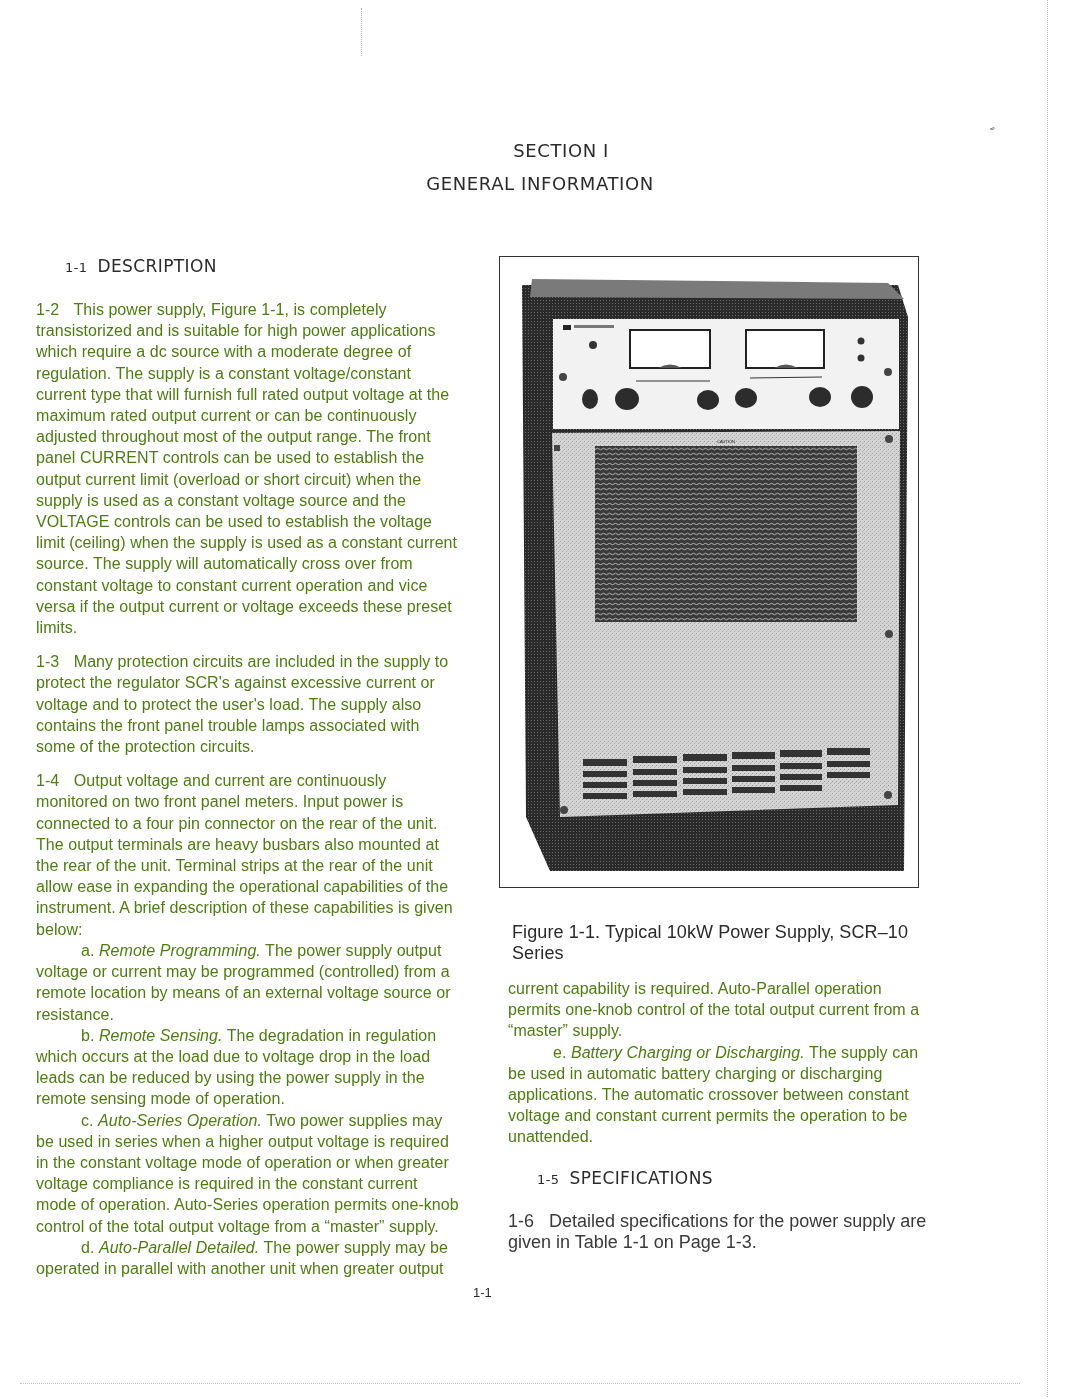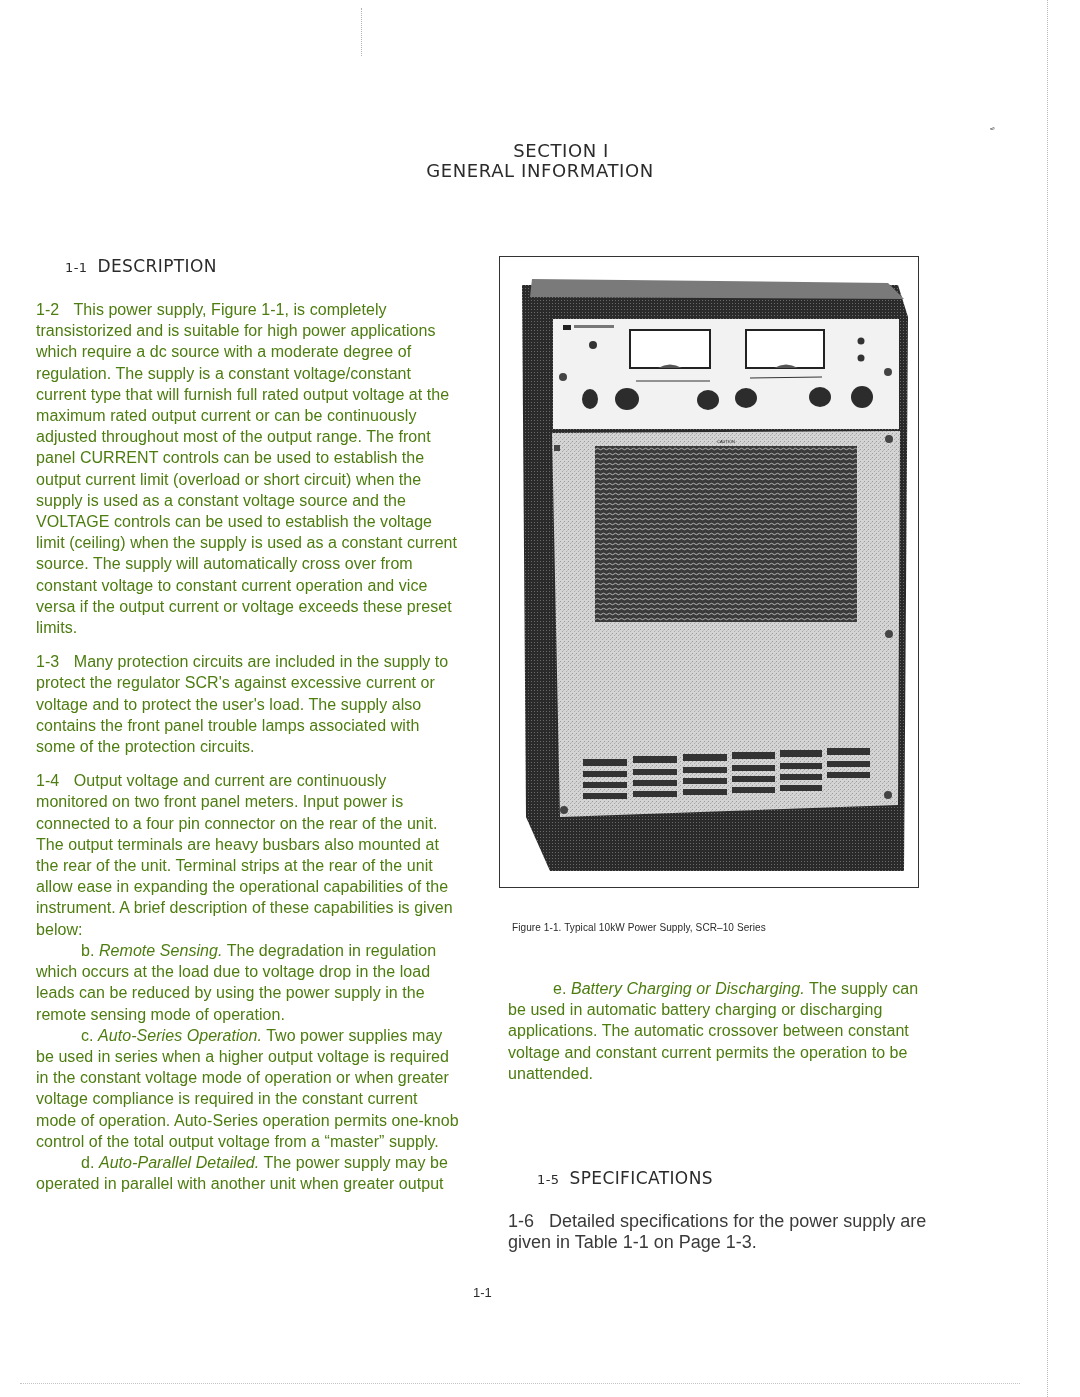--- a/index.html
+++ b/index.html
@@ -22,21 +22,21 @@
   .corner-mark {
     position: absolute; left: 990px; top: 124px; font-size: 11px; color: #333;
     transform: rotate(-15deg);
   }
   .section-head {
     position: absolute; left: 0; width: 1080px; text-align: center;
     font-family: "DejaVu Sans", "Liberation Sans", sans-serif;
     font-size: 18px; letter-spacing: 0.6px; color: #2b2b2b; font-weight: normal;
   }
   #sec-num { top: 140px; left: 469px; width: 140px; text-align: right; }
-  #sec-title { top: 160px; left: 380px; width: 320px; }
+  #sec-title { top: 173px; left: 380px; width: 320px; }
   .heading {
     position: absolute; font-size: 17px; letter-spacing: 0.4px; color: #2b2b2b;
     font-family: "DejaVu Sans", "Liberation Sans", sans-serif;
     margin-left: 29px;
   }
   .heading .num { font-size: 13px; margin-right: 10px; }
   #desc-head { left: 36px; top: 256px; }
   #spec-head { left: 508px; top: 1168px; }
   .col {
     position: absolute; font-size: 16px; line-height: 21.2px; color: #4d7c0f;
@@ -51,21 +51,21 @@
   #right-col { left: 508px; top: 978px; width: 425px; }
   #spec-body { position: absolute; left: 508px; top: 1211px; width: 425px;
     font-size: 18px; line-height: 21.2px; color: #3a3a3a; }
   .figure-frame {
     position: absolute; left: 499px; top: 256px; width: 418px; height: 630px;
     border: 1.5px solid #333; background: #fff;
   }
   .photo { position: absolute; left: 0; top: 0; width: 418px; height: 630px; }
   .caption {
     position: absolute; left: 512px; top: 922px; width: 410px;
-    font-size: 10px; color: #2a2a2a; letter-spacing: 0.1px;
+    font-size: 18px; color: #2a2a2a; letter-spacing: 0.1px;
   }
   .page-num {
     position: absolute; left: 473px; top: 1285px; font-size: 13px; color: #2a2a2a;
   }
 </style>
 </head>
 <body>
 
 <div class="edge-line"></div>
 <div class="bottom-dots"></div>
@@ -76,20 +76,21 @@
 <div class="section-head" id="sec-title">GENERAL INFORMATION</div>
 
 <div class="heading" id="desc-head">
   <span class="num">1-1</span><span>DESCRIPTION</span>
 </div>
 
 <div class="col" id="left-col">
   <p class="para"><span class="pnum">1-2</span> <span>This power supply, Figure 1-1, is completely transistorized and is suitable for high power applications which require a dc source with a moderate degree of regulation. The supply is a constant voltage/constant current type that will furnish full rated output voltage at the maximum rated output current or can be continuously adjusted throughout most of the output range. The front panel CURRENT controls can be used to establish the output current limit (overload or short circuit) when the supply is used as a constant voltage source and the VOLTAGE controls can be used to establish the voltage limit (ceiling) when the supply is used as a constant current source. The supply will automatically cross over from constant voltage to constant current operation and vice versa if the output current or voltage exceeds these preset limits.</span></p>
   <p class="para"><span class="pnum">1-3</span> <span>Many protection circuits are included in the supply to protect the regulator SCR's against excessive current or voltage and to protect the user's load. The supply also contains the front panel trouble lamps associated with some of the protection circuits.</span></p>
   <p><span class="pnum">1-4</span> <span>Output voltage and current are continuously monitored on two front panel meters. Input power is connected to a four pin connector on the rear of the unit. The output terminals are heavy busbars also mounted at the rear of the unit. Terminal strips at the rear of the unit allow ease in expanding the operational capabilities of the instrument. A brief description of these capabilities is given below:</span></p>
+  <p class="indent"><span>a.</span> <i>Remote Programming.</i> <span>The power supply output voltage or current may be programmed (controlled) from a remote location by means of an external voltage source or resistance.</span></p>
   <p class="indent"><span>b.</span> <i>Remote Sensing.</i> <span>The degradation in regulation which occurs at the load due to voltage drop in the load leads can be reduced by using the power supply in the remote sensing mode of operation.</span></p>
   <p class="indent"><span>c.</span> <i>Auto-Series Operation.</i> <span>Two power supplies may be used in series when a higher output voltage is required in the constant voltage mode of operation or when greater voltage compliance is required in the constant current mode of operation. Auto-Series operation permits one-knob control of the total output voltage from a “master” supply.</span></p>
   <p class="indent"><span>d.</span> <i>Auto-Parallel Detailed.</i> <span>The power supply may be operated in parallel with another unit when greater output</span></p>
 </div>
 
 <div class="figure-frame">
   <svg class="photo" viewBox="0 0 418 630">
     <defs>
       <pattern id="grille" width="6" height="5" patternUnits="userSpaceOnUse">
         <rect width="6" height="5" fill="#3a3a3a"></rect>
@@ -166,20 +167,21 @@
         <rect x="280" y="528" width="42" height="6" fill="#333"></rect>
     </g>
     <circle cx="388" cy="538" r="4" fill="#444"></circle>
     <circle cx="64" cy="553" r="4" fill="#444"></circle>
   </svg>
 </div>
 
 <div class="caption">Figure 1-1.  Typical 10kW Power Supply, SCR–10 Series</div>
 
 <div class="col" id="right-col">
+  <p>current capability is required. Auto-Parallel operation permits one-knob control of the total output current from a “master” supply.</p>
   <p class="indent"><span>e.</span> <i>Battery Charging or Discharging.</i> <span>The supply can be used in automatic battery charging or discharging applications. The automatic crossover between constant voltage and constant current permits the operation to be unattended.</span></p>
 </div>
 
 <div class="heading" id="spec-head">
   <span class="num">1-5</span><span>SPECIFICATIONS</span>
 </div>
 
 <div id="spec-body">
   <span class="pnum" style="margin-right:10px">1-6</span> <span>Detailed specifications for the power supply are given in Table 1-1 on Page 1-3.</span>
 </div>

